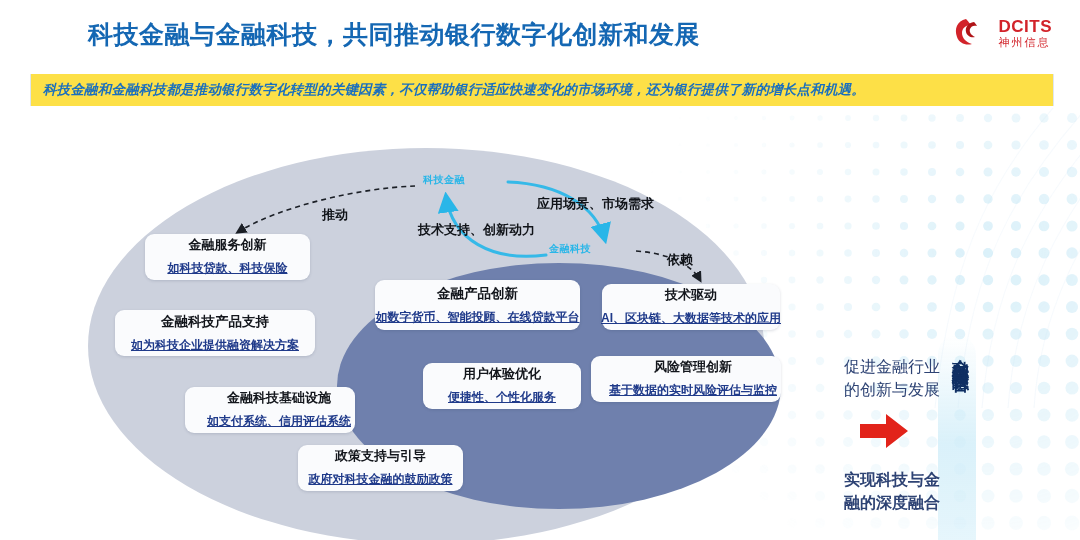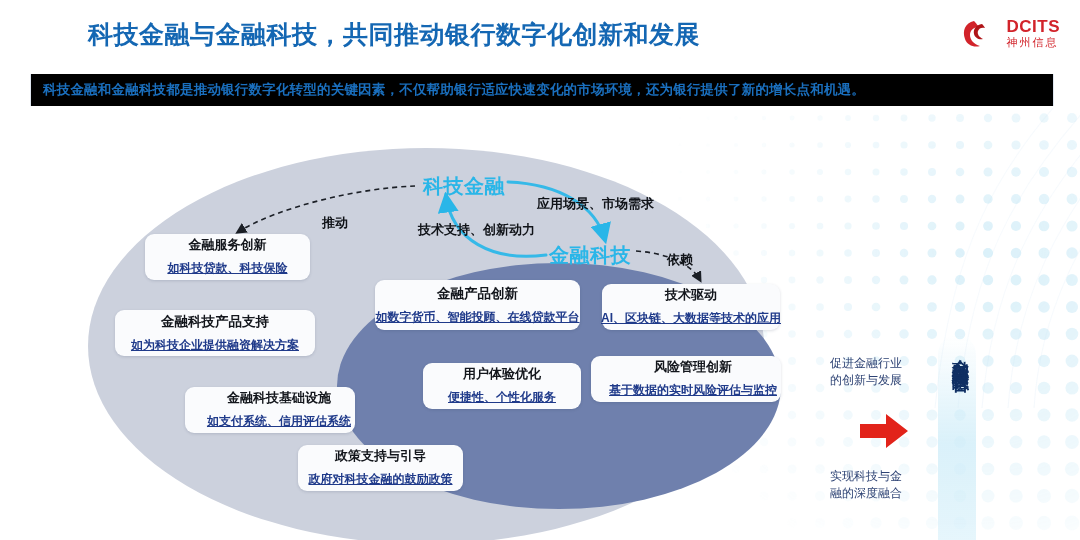--- a/index.html
+++ b/index.html
@@ -9,30 +9,30 @@
   
   #bg-dots{position:absolute;left:640px;top:108px;width:440px;height:432px;
            pointer-events:none;}
   #bg-rays{position:absolute;left:840px;top:108px;width:240px;height:300px;
            pointer-events:none;opacity:.55;}
 
   
   #header{position:absolute;left:0;top:0;width:1080px;height:68px;}
   #page-title{position:absolute;left:88px;top:18px;font-size:25px;font-weight:bold;
               color:#1467b3;letter-spacing:.5px;white-space:nowrap;}
-  #logo{position:absolute;right:20px;top:18px;display:flex;align-items:flex-end;gap:20px;}
+  #logo{position:absolute;right:28px;top:18px;display:flex;align-items:flex-start;gap:20px;}
   #logo-mark{width:26px;height:28px;}
   #logo-text{display:flex;flex-direction:column;line-height:1;}
   #logo-en{font-size:17px;font-weight:bold;color:#d2232a;letter-spacing:.5px;}
   #logo-cn{font-size:11px;font-weight:normal;color:#d2232a;letter-spacing:2px;margin-top:2px;}
 
   
   #subtitle-band{position:absolute;left:30px;top:74px;width:1022px;height:32px;
-                 background:#000000;border-left:1px solid #dfe6ef;border-right:1px solid #dfe6ef;
-                 display:flex;align-items:center;}
+                 background:#fde047;border-left:1px solid #dfe6ef;border-right:1px solid #dfe6ef;
+                 display:flex;align-items:center;font-style:italic;}
   #subtitle-text{font-size:13.5px;font-weight:bold;color:#1a6fbe;padding-left:12px;
                  white-space:nowrap;letter-spacing:.2px;}
 
   
   #diagram{position:absolute;left:0;top:110px;width:1080px;height:430px;}
 
   
   .ellipse{position:absolute;border-radius:50%;}
   #outer-ellipse{left:88px;top:38px;width:676px;height:396px;background:#ccd1dd;}
   #inner-ellipse{left:337px;top:153px;width:444px;height:246px;background:#6f80ad;}
@@ -50,35 +50,35 @@
   #card-fps{left:115px;top:200px;width:200px;height:46px;}
   #card-fbi{left:185px;top:277px;width:170px;height:46px;padding-left:28px;}
   #card-psg{left:298px;top:335px;width:165px;height:46px;}
   #card-fpi{left:375px;top:170px;width:205px;height:50px;}
   #card-uxo{left:423px;top:253px;width:158px;height:46px;}
   #card-tdr{left:602px;top:174px;width:178px;height:46px;}
   #card-rmi{left:591px;top:246px;width:190px;height:46px;padding-left:24px;}
 
   
   .dlabel{position:absolute;white-space:nowrap;}
-  .cyan{color:#29b6e8;font-size:20px;font-weight:bold;letter-spacing:.5px;}
+  .cyan{color:#29b6e8;font-size:10px;font-weight:bold;letter-spacing:.5px;}
   .dark{color:#101318;font-size:13px;font-weight:bold;}
   #lbl-kjjr{left:423px;top:63px;}
   #lbl-jrkj{left:549px;top:132px;}
-  #lbl-tuidong{left:322px;top:96px;margin-top:8px;}
+  #lbl-tuidong{left:322px;top:96px;}
   #lbl-yingyong{left:537px;top:85px;}
   #lbl-jishu{left:418px;top:111px;}
   #lbl-yilai{left:667px;top:141px;}
 
   
   #right-col{position:absolute;left:820px;top:115px;width:180px;height:300px;}
-  .rtext{position:absolute;font-size:12px;color:#2e4374;line-height:1.45;text-align:left;
+  .rtext{position:absolute;font-size:16px;color:#2e4374;line-height:1.45;text-align:right;
          width:110px;white-space:pre-line;}
   #rtext-top{left:10px;top:130px;}
-  #rtext-bot{left:10px;top:243px;}
+  #rtext-bot{left:10px;top:243px;font-weight:bold;}
   #red-arrow{position:absolute;left:38px;top:186px;width:52px;height:40px;}
   #vert-title{position:absolute;left:122px;top:120px;width:30px;
               writing-mode:vertical-rl;text-orientation:upright;
               font-size:17px;font-weight:bold;color:#0f2f63;letter-spacing:2px;
               white-space:nowrap;}
   #vert-bar{position:absolute;left:118px;top:110px;width:38px;height:310px;
             background:linear-gradient(180deg,rgba(214,240,250,.0) 0%,rgba(205,236,248,.75) 35%,rgba(220,243,251,.35) 100%);
             border-radius:19px;}
 
   

